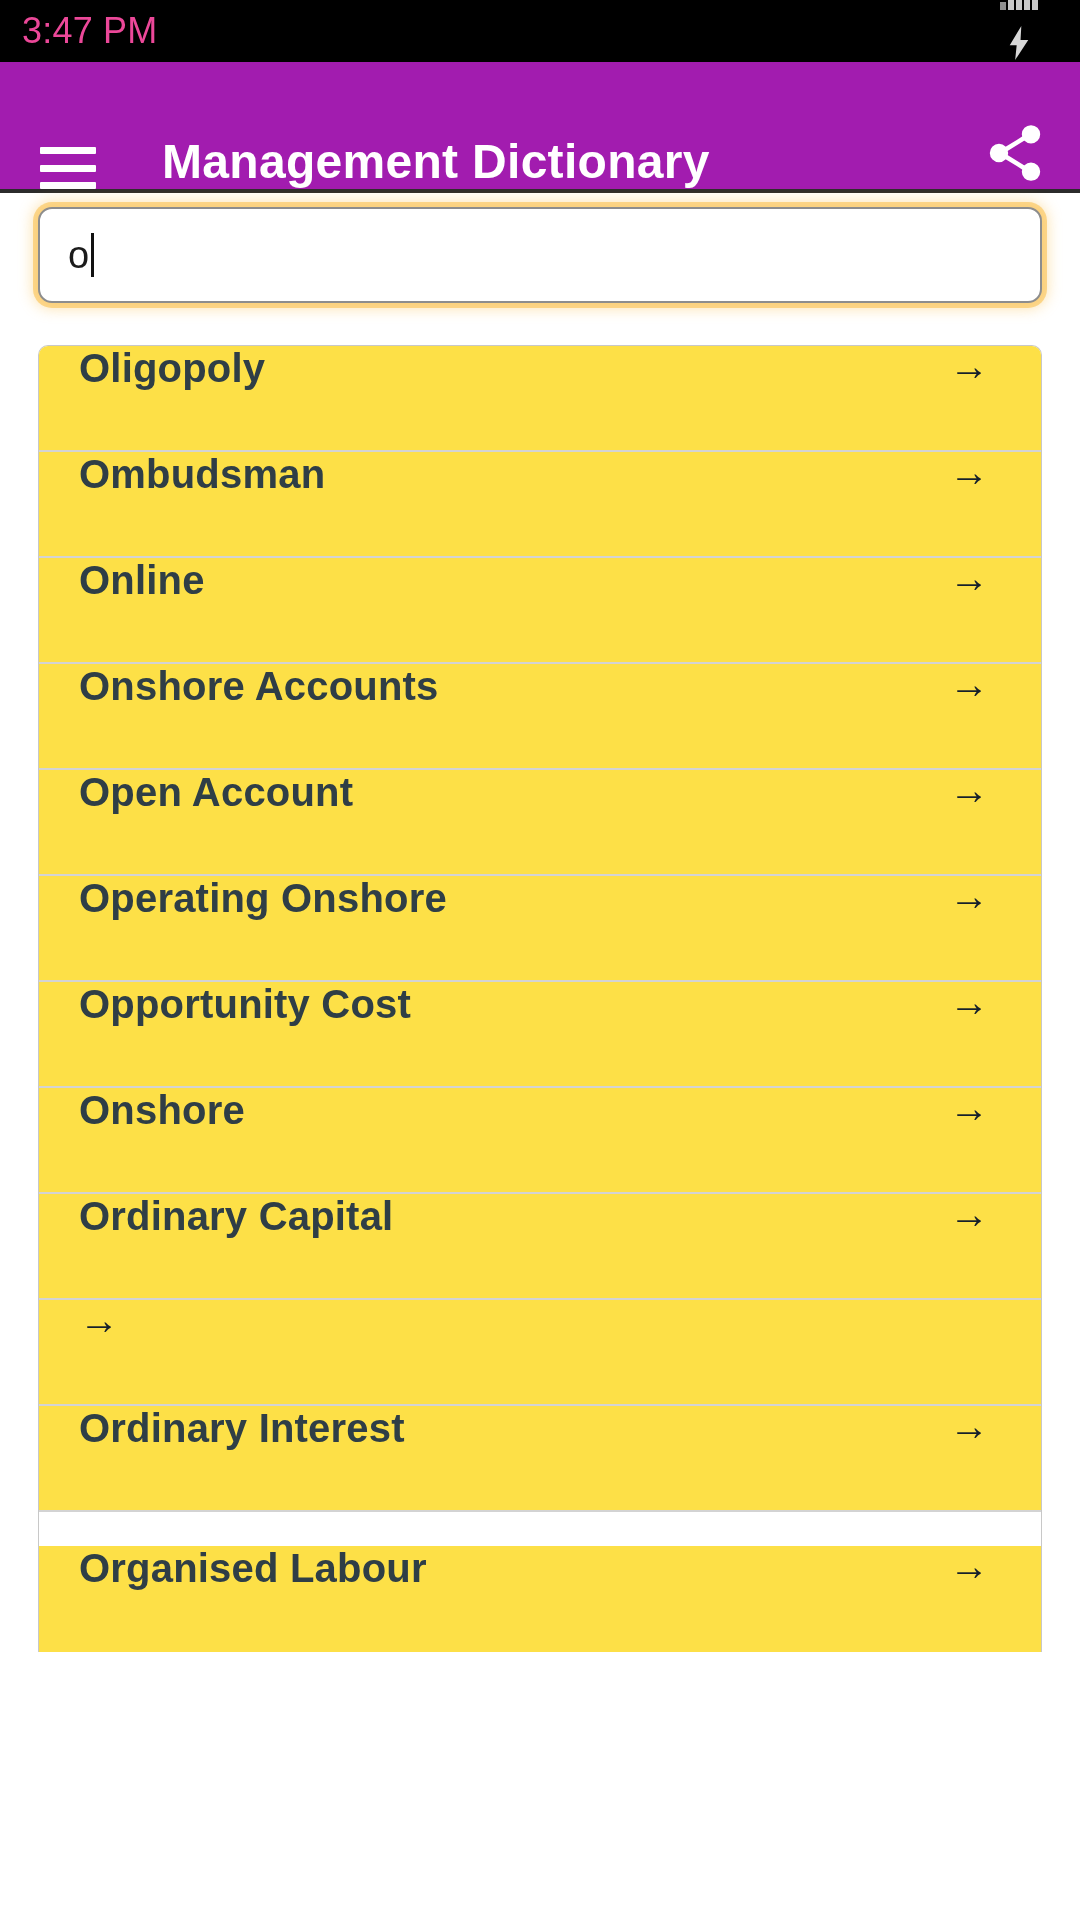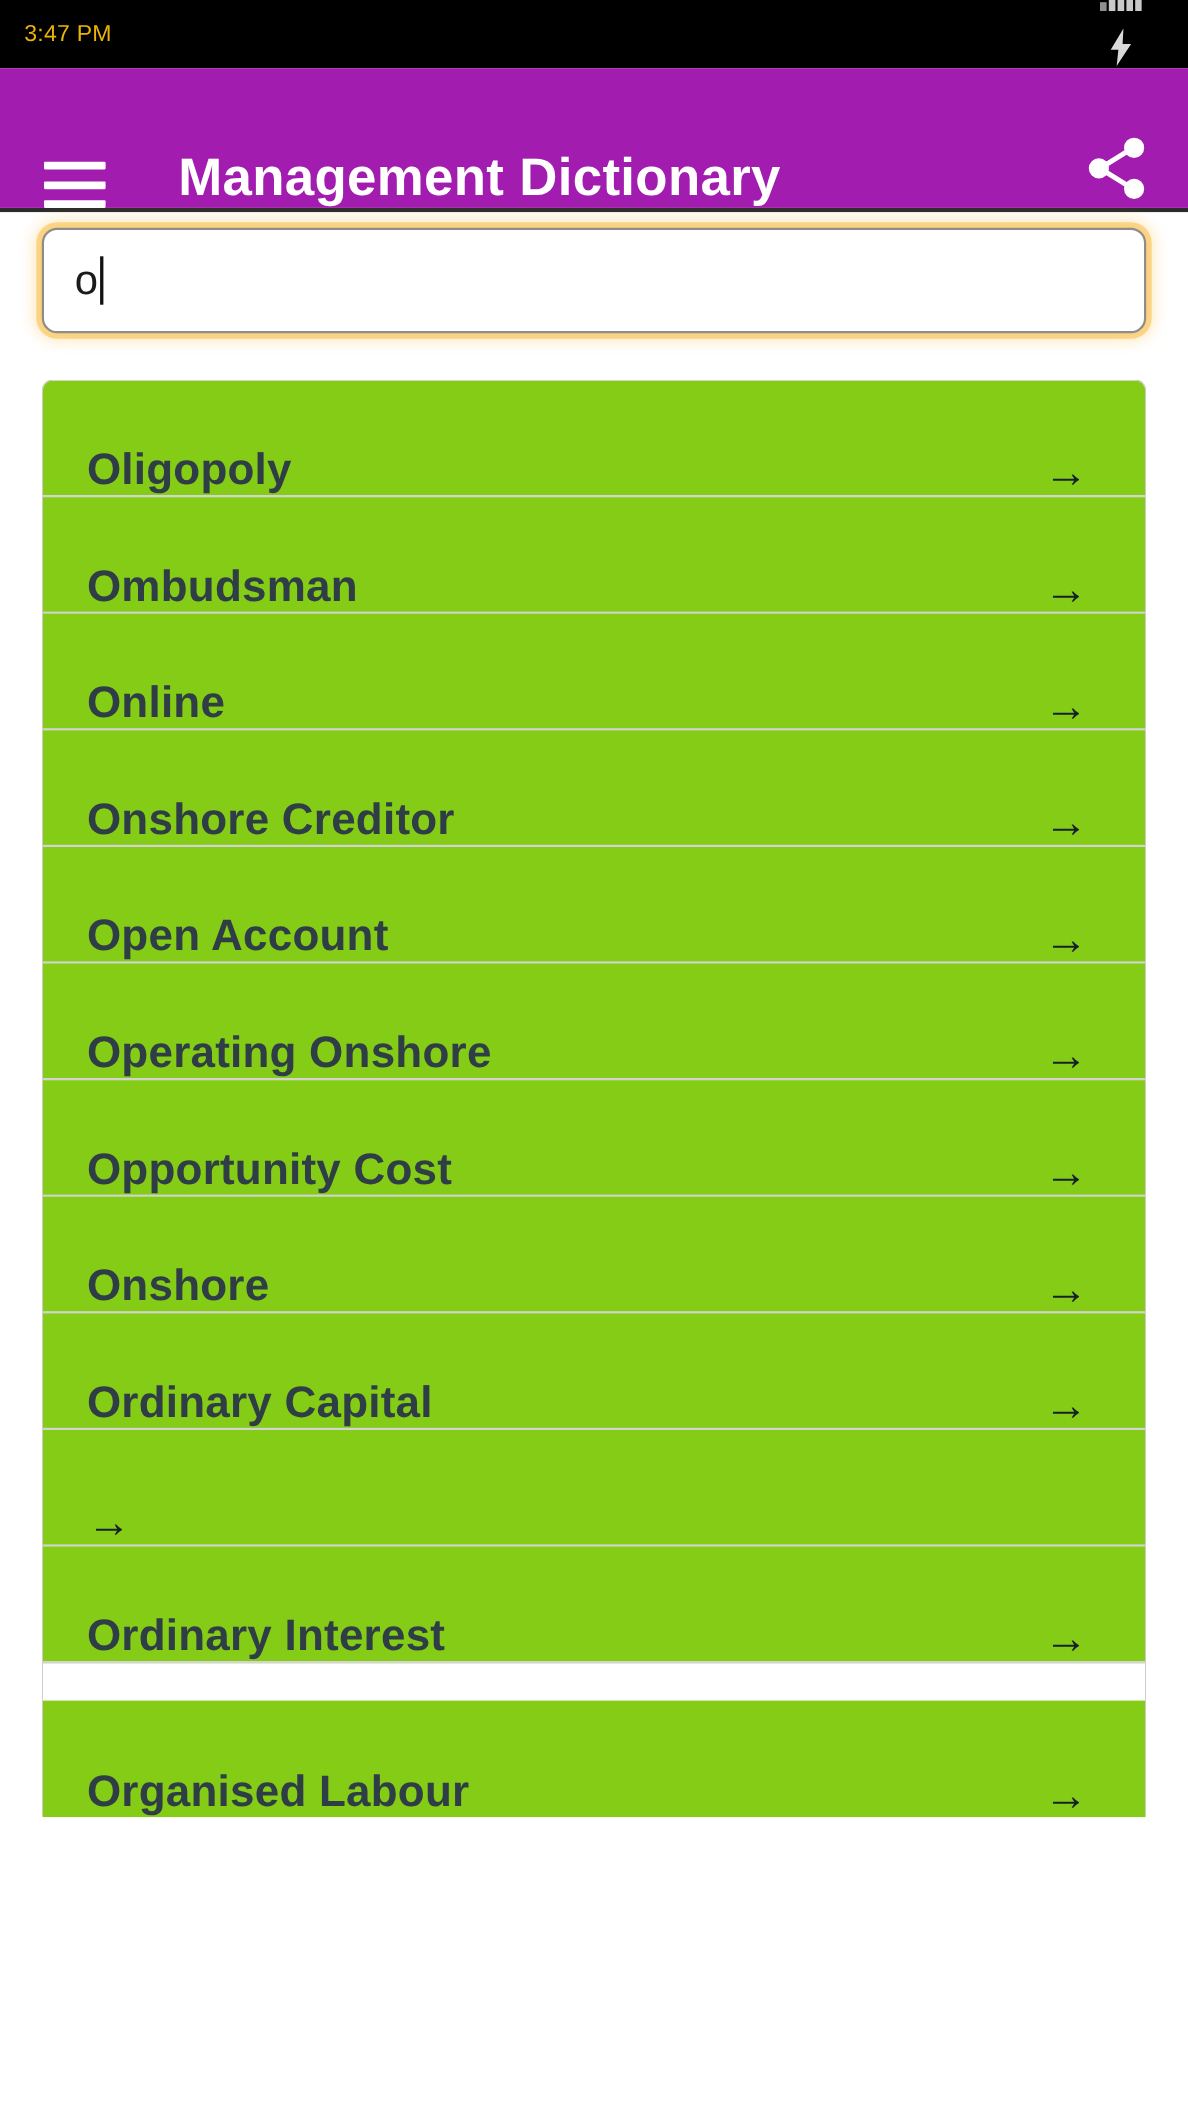--- a/index.html
+++ b/index.html
@@ -13,22 +13,22 @@
   
   .status-bar {
     height:62px;
     background:#000000;
     display:flex;
     align-items:center;
     justify-content:space-between;
     padding:0 22px 0 22px;
   }
   .status-time {
-    color:#eab308;
-    font-size:21px;
+    color:#ec4899;
+    font-size:36px;
     font-weight:400;
     letter-spacing:0.2px;
   }
   .status-right {
     display:flex;
     align-items:center;
     gap:16px;
     flex-direction:column;
   }
   .dots-icon { display:flex; gap:6px; align-items:center; }
@@ -121,25 +121,25 @@
     margin:42px 38px 0 38px;
     background:#ffffff;
     border:1px solid #c8c8c8;
     border-bottom:none;
     border-radius:10px 10px 0 0;
     overflow:hidden;
   }
   .result-row {
     height:106px;
     display:flex;
-    align-items:flex-end;
+    align-items:flex-start;
     justify-content:space-between;
     padding:0 52px 0 40px;
     border-bottom:2px solid #d3d3d3;
-    background:#84cc16;
+    background:#fde047;
     cursor:pointer;
   }
   .result-row:last-child { border-bottom:none;margin-top:34px; }
   .result-label {
     font-size:40px;
     font-weight:bold;
     color:#2f3e46;
     letter-spacing:0.2px;
     white-space:nowrap;
   }
@@ -242,21 +242,21 @@
     <span class="result-label">Ombudsman</span>
     <span class="result-arrow">→</span>
   </div>
 
   <div class="result-row">
     <span class="result-label">Online</span>
     <span class="result-arrow">→</span>
   </div>
 
   <div class="result-row">
-    <span class="result-label">Onshore Creditor</span>
+    <span class="result-label">Onshore Accounts</span>
     <span class="result-arrow">→</span>
   </div>
 
   <div class="result-row">
     <span class="result-label">Open Account</span>
     <span class="result-arrow">→</span>
   </div>
 
   <div class="result-row">
     <span class="result-label">Operating Onshore</span>

